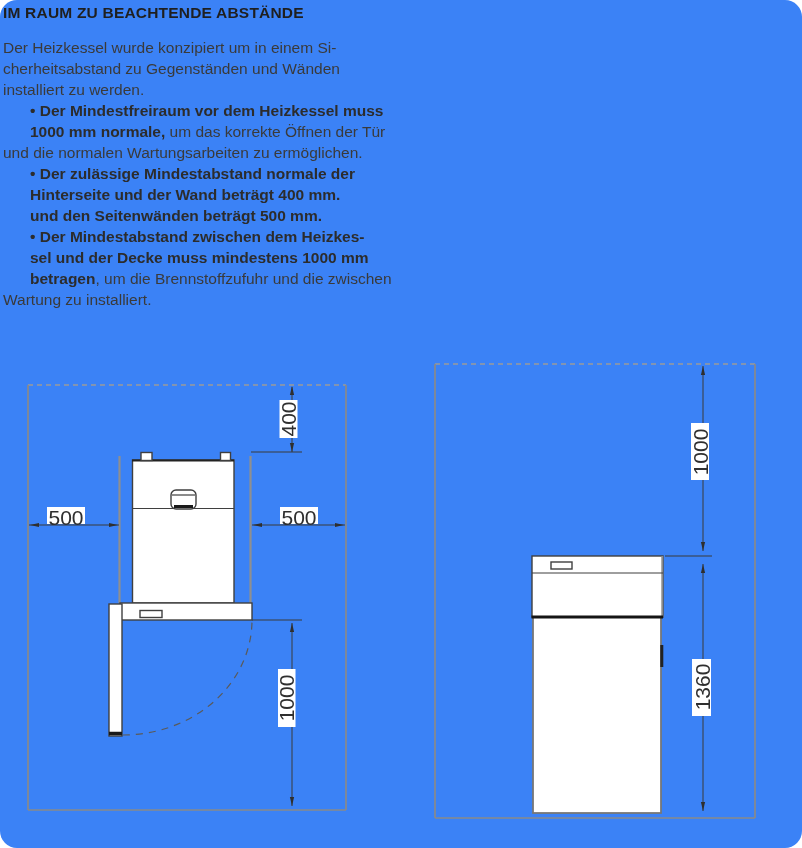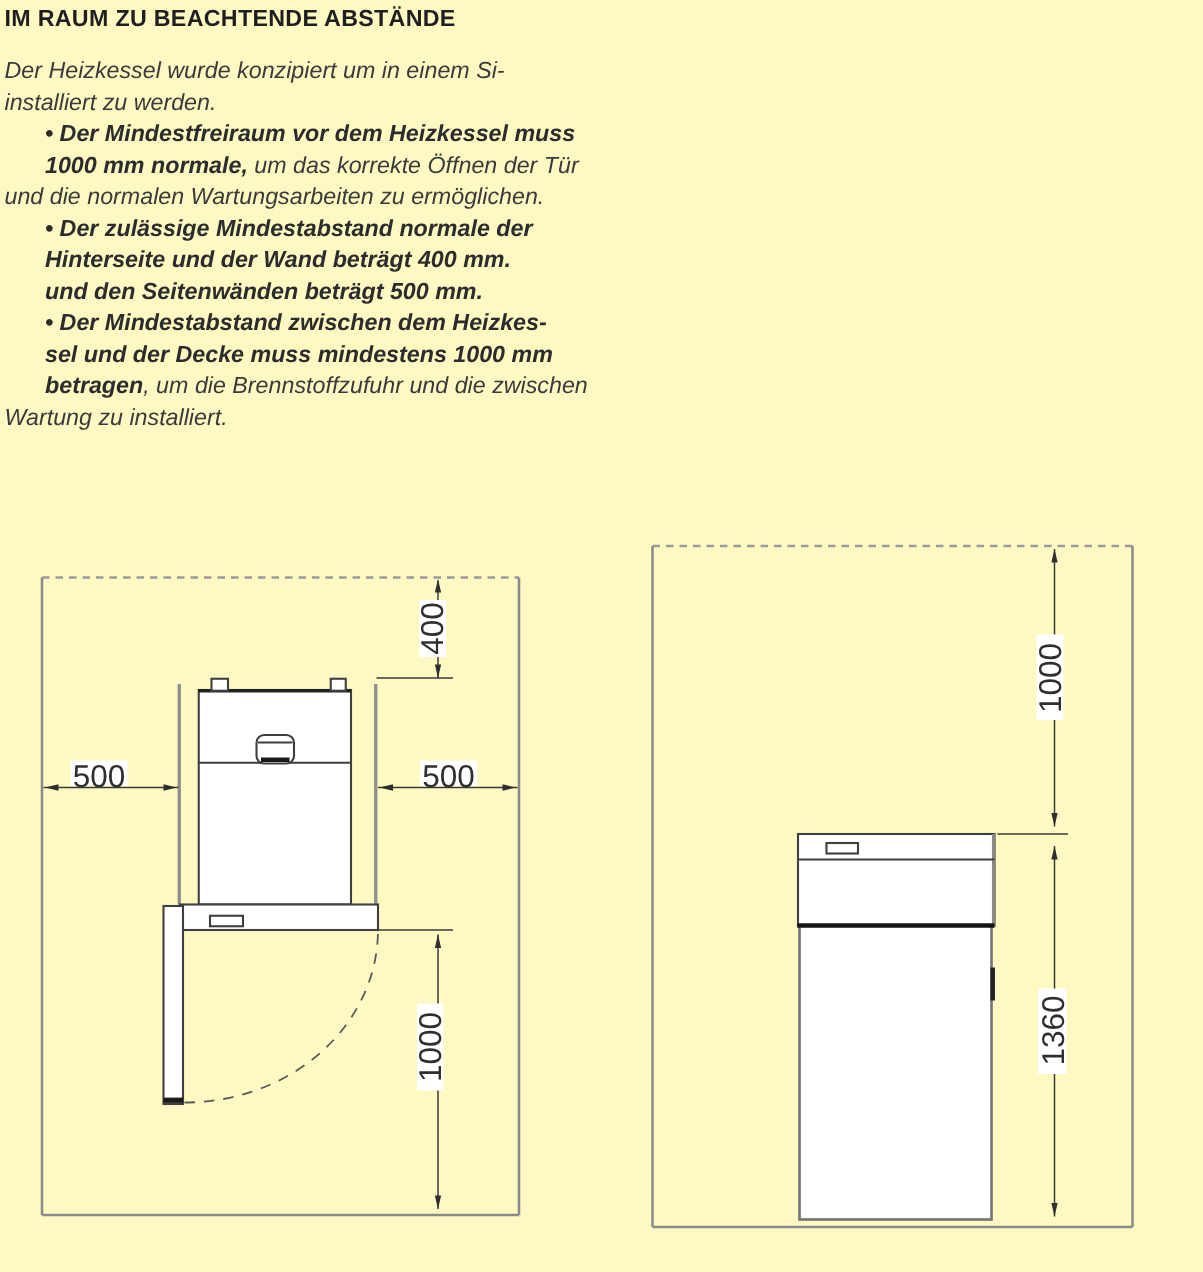--- a/index.html
+++ b/index.html
@@ -1,28 +1,29 @@
 <!DOCTYPE html>
 <html><head>
 <meta charset="utf-8">
 <style>
   html,body{margin:0;padding:0;background:#ffffff;}
   #canvas{
-    position:relative;width:802px;height:848px;background:#fef9c3;overflow:hidden;
+    position:relative;width:802px;height:848px;background:#3b82f6;overflow:hidden;
     font-family:"Liberation Sans",sans-serif;
+    border-radius:17px;
   }
   #section-title{
     position:absolute;left:3px;top:4px;
     font-size:15.5px;font-weight:bold;color:#1f1f1f;letter-spacing:0.2px;white-space:nowrap;
   }
   #body-text{
     position:absolute;left:3px;top:37px;width:410px;
     font-size:15.5px;line-height:21px;color:#3a3a3a;
   }
-  #body-text .tline{white-space:nowrap;height:21px;font-style:italic;}
+  #body-text .tline{white-space:nowrap;height:21px;}
   #body-text .b{font-weight:bold;color:#2c2c2c;margin-left:27px;}
   svg{position:absolute;left:0;top:0;}
   .wall{stroke:#8a8a8a;stroke-width:1.7;fill:none;}
   .wall-dashed{stroke:#9a9a9a;stroke-width:1.7;fill:none;stroke-dasharray:5 4;}
   .bar{stroke:#8f8f8f;stroke-width:2.2;fill:none;}
   .draw{stroke:#3f3f3f;stroke-width:1.4;fill:#ffffff;}
   .drawline{stroke:#3f3f3f;stroke-width:1.2;fill:none;}
   .thick{stroke:#151515;stroke-width:3;fill:none;}
   .dim{stroke:#3a3a3a;stroke-width:1;fill:none;}
   .dimarrow{fill:#2f2f2f;stroke:none;}
@@ -33,20 +34,21 @@
 </style>
 </head>
 <body>
 
 <div id="canvas">
 
   <div id="section-title">IM RAUM ZU BEACHTENDE ABSTÄNDE</div>
 
   <div id="body-text">
       <div class="tline"><span>Der Heizkessel wurde konzipiert um in einem Si-</span></div>
+      <div class="tline"><span>cherheitsabstand zu Gegenständen und Wänden</span></div>
       <div class="tline"><span>installiert zu werden.</span></div>
       <div class="tline"><span class="b">• Der Mindestfreiraum vor dem Heizkessel muss</span></div>
       <div class="tline"><span class="b">1000 mm normale,</span><span> um das korrekte Öffnen der Tür</span></div>
       <div class="tline"><span>und die normalen Wartungsarbeiten zu ermöglichen.</span></div>
       <div class="tline"><span class="b">• Der zulässige Mindestabstand normale der</span></div>
       <div class="tline"><span class="b">Hinterseite und der Wand beträgt 400 mm.</span></div>
       <div class="tline"><span class="b">und den Seitenwänden beträgt 500 mm.</span></div>
       <div class="tline"><span class="b">• Der Mindestabstand zwischen dem Heizkes-</span></div>
       <div class="tline"><span class="b">sel und der Decke muss mindestens 1000 mm</span></div>
       <div class="tline"><span class="b">betragen</span><span>, um die Brennstoffzufuhr und die zwischen</span></div>

